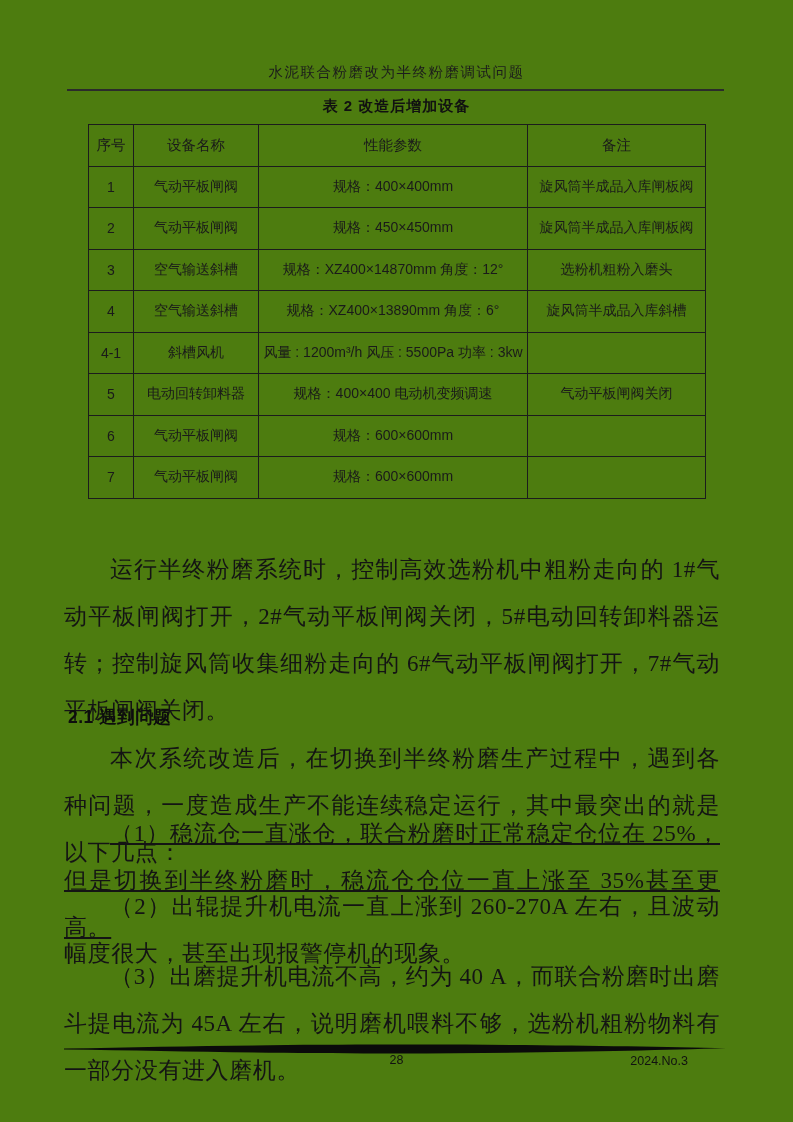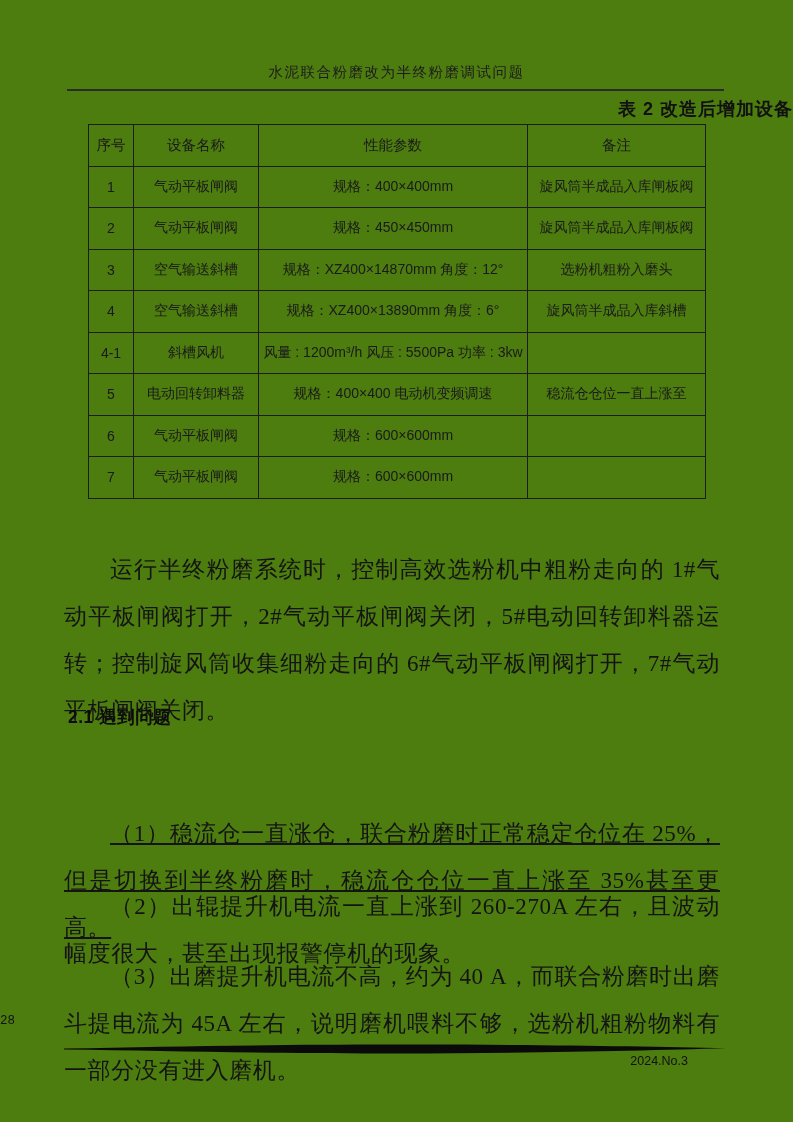--- a/index.html
+++ b/index.html
@@ -18,23 +18,23 @@
     font-size:14.5px;letter-spacing:1.5px;
     color:#1c1c1c;
   }
   .head-rule{
     position:absolute;top:89px;left:67px;width:657px;height:2px;
     background:#2b2b2b;
   }
   
   .tbl-caption{
     position:absolute;top:97px;left:0;width:100%;
-    text-align:right;
+    text-align:center;
     font-family:"Liberation Sans","DejaVu Sans",sans-serif;
-    font-weight:bold;font-size:18px;letter-spacing:1px;
+    font-weight:bold;font-size:15px;letter-spacing:1px;
     color:#111;
   }
   
   table.equip{
     position:absolute;top:124px;left:88px;
     width:617px;
     border-collapse:collapse;table-layout:fixed;
     font-family:"Liberation Sans","DejaVu Sans",sans-serif;
     font-size:14px;color:#1a1a1a;
   }
@@ -65,23 +65,23 @@
   .h2{top:665px;font-size:19.5px;letter-spacing:1px;}
   .h21{top:705px;font-size:17.5px;letter-spacing:0.5px;}
   .p1{top:546px;}
   .p2{top:735px;}
   .i1{top:810px;text-decoration:underline;}
   .i2{top:883px;}
   .i3{top:953px;}
   
   .footer-rule{position:absolute;left:64px;top:1044px;}
   .footer-pageno{
-    position:absolute;top:1014px;left:0;width:100%;
-    text-align:left;
-    font-family:Liberation Mono, monospace;
+    position:absolute;top:1053px;left:0;width:100%;
+    text-align:center;
+    font-family:Liberation Sans, sans-serif;
     font-size:12.5px;color:#111;
   }
   .footer-issue{
     position:absolute;top:1054px;right:105px;
     font-family:"Liberation Sans","DejaVu Sans",sans-serif;
     font-size:12.5px;color:#111;
   }
 </style>
 </head>
 <body>
@@ -136,41 +136,42 @@
       <tr>
         <td>4-1</td>
         <td>斜槽风机</td>
         <td>风量 : 1200m³/h 风压 : 5500Pa 功率 : 3kw</td>
         <td></td>
       </tr>
       <tr>
         <td>5</td>
         <td>电动回转卸料器</td>
         <td>规格：400×400 电动机变频调速</td>
-        <td>稳流仓仓位一直上涨至</td>
+        <td>气动平板闸阀关闭</td>
       </tr>
       <tr>
         <td>6</td>
         <td>气动平板闸阀</td>
         <td>规格：600×600mm</td>
         <td></td>
       </tr>
       <tr>
         <td>7</td>
         <td>气动平板闸阀</td>
         <td>规格：600×600mm</td>
         <td></td>
       </tr>
     </tbody>
   </table>
 
   <p class="blk indent p1">运行半终粉磨系统时，控制高效选粉机中粗粉走向的 1#气动平板闸阀打开，2#气动平板闸阀关闭，5#电动回转卸料器运转；控制旋风筒收集细粉走向的 6#气动平板闸阀打开，7#气动平板闸阀关闭。</p>
 
   <h3 class="h-sec h21">2.1 遇到问题</h3>
 
+  <p class="blk indent p2">本次系统改造后，在切换到半终粉磨生产过程中，遇到各种问题，一度造成生产不能连续稳定运行，其中最突出的就是以下几点：</p>
   <p class="blk indent i1">（1）稳流仓一直涨仓，联合粉磨时正常稳定仓位在 25%，但是切换到半终粉磨时，稳流仓仓位一直上涨至 35%甚至更高。</p>
   <p class="blk indent i2">（2）出辊提升机电流一直上涨到 260-270A 左右，且波动幅度很大，甚至出现报警停机的现象。</p>
   <p class="blk indent i3">（3）出磨提升机电流不高，约为 40 A，而联合粉磨时出磨斗提电流为 45A 左右，说明磨机喂料不够，选粉机粗粉物料有一部分没有进入磨机。</p>
 
   <svg class="footer-rule" width="662" height="10" viewBox="0 0 662 10">
     <path d="M0,4.6 C110,2.2 200,0.8 331,0.6 C470,0.4 580,2.2 662,4.2 C580,6.4 470,9.2 331,9.4 C200,9.6 110,6.8 0,5.4 Z" fill="#0a0a0a"></path>
   </svg>
   <div class="footer-pageno">28</div>
   <div class="footer-issue">2024.No.3</div>
 

